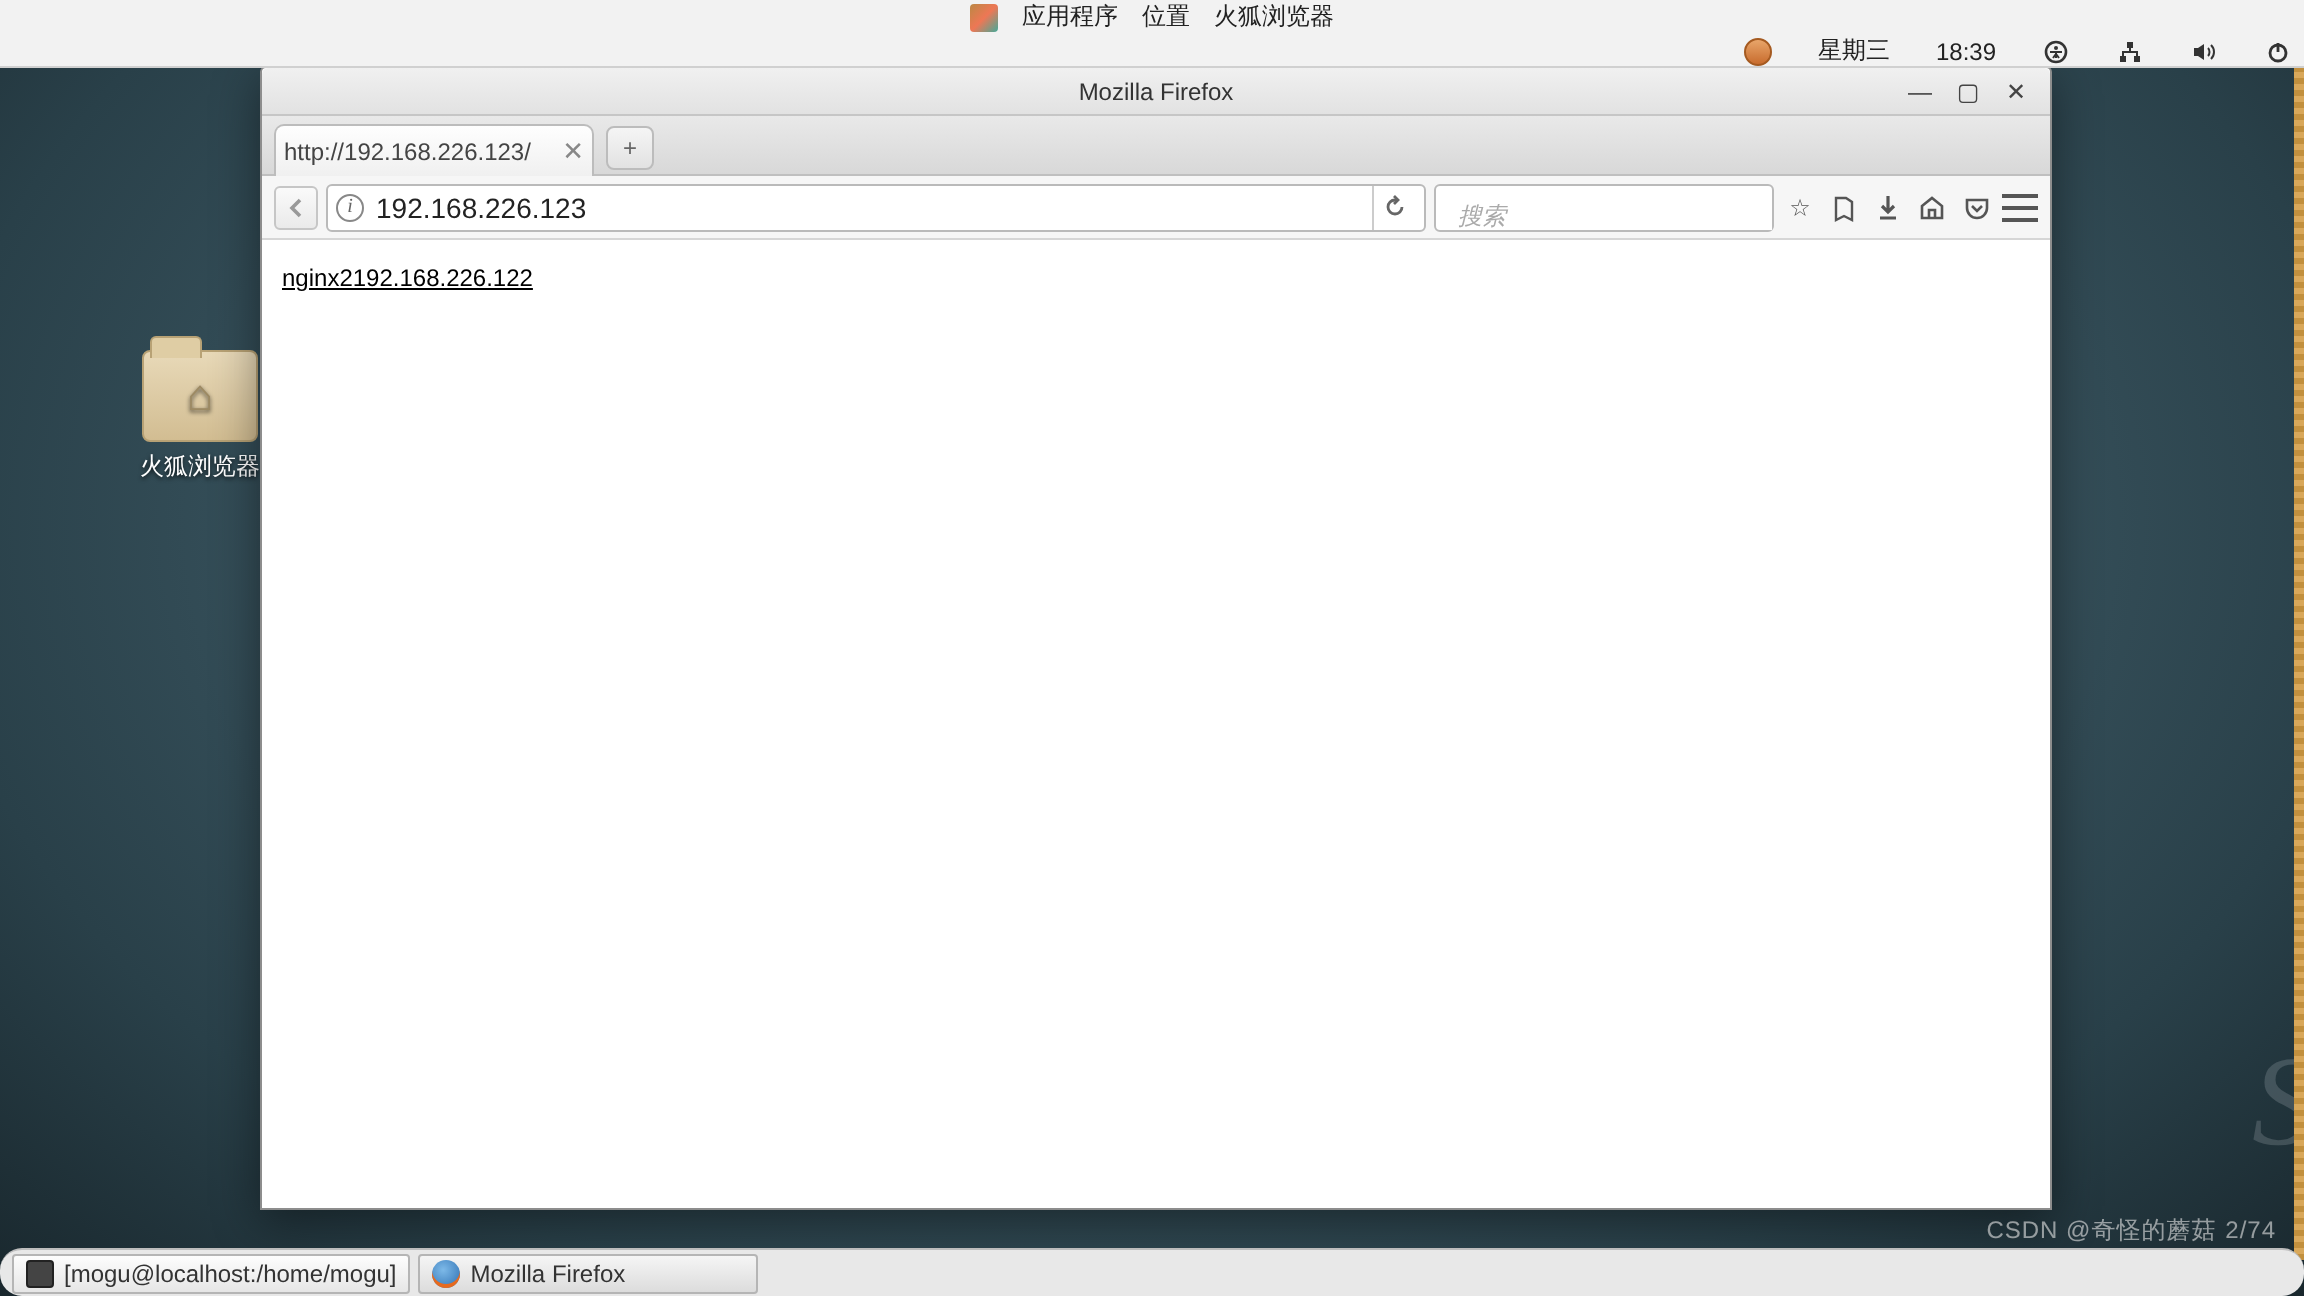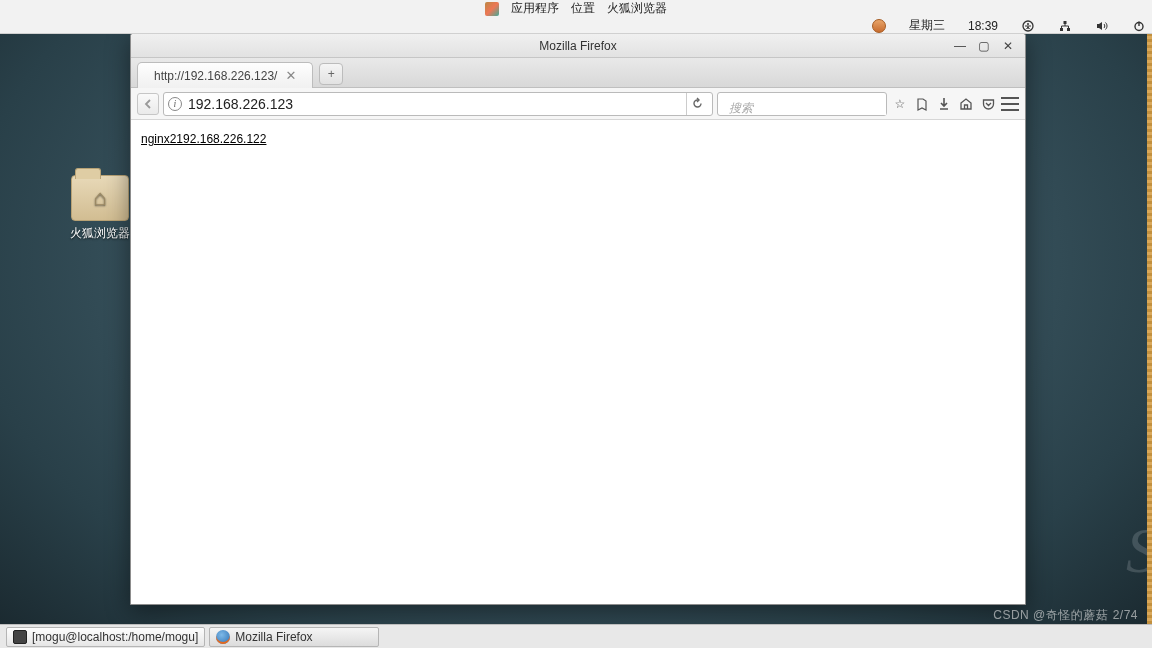--- a/index.html
+++ b/index.html
@@ -8,21 +8,21 @@
 .edge-bar{position:absolute;right:0;top:18px;bottom:18px;width:5px;background:repeating-linear-gradient(#d9a85a 0 3px,#c2903e 3px 6px);}
 
 .top-panel{position:absolute;top:0;left:0;right:0;height:34px;background:#f2f2f2;border-bottom:1px solid #d0d0d0;display:flex;align-items:center;padding:0 6px;color:#222;z-index:10;flex-direction:column;}
 .tp-left{display:flex;gap:12px;align-items:center;}
 .tp-logo{width:14px;height:14px;background:linear-gradient(135deg,#b84,#e75,#4a9);border-radius:2px;}
 .tp-item{cursor:default;}
 .tp-right{margin-left:auto;display:flex;gap:23px;align-items:center;}
 .tp-ic{width:14px;height:14px;display:flex;align-items:center;justify-content:center;color:#333;}
 .keyboard-ic{width:14px;height:14px;border-radius:50%;background:linear-gradient(#e8a56a,#c86c2e);border:1px solid #a55a20;}
 
-.bottom-panel{position:absolute;bottom:0;left:0;right:0;height:24px;background:#e8e8e8;border-top:1px solid #bdbdbd;display:flex;align-items:center;padding:2px 6px;gap:4px;z-index:10;}
+.bottom-panel{position:absolute;bottom:0;left:0;right:0;height:24px;background:#e8e8e8;border-top:1px solid #bdbdbd;display:flex;align-items:center;padding:2px 6px;gap:4px;z-index:10;border-radius:11px;}
 .task{height:20px;background:linear-gradient(#fdfdfd,#e6e6e6);border:1px solid #b5b5b5;border-radius:2px;display:flex;align-items:center;padding:0 6px;gap:5px;min-width:170px;color:#333;cursor:default;}
 .task.active{background:linear-gradient(#f5f5f5,#dcdcdc);}
 .task .ic{width:14px;height:14px;}
 .terminal-ic{background:#444;border:1px solid #222;border-radius:2px;}
 .ff-ic{border-radius:50%;background:radial-gradient(circle at 40% 35%,#7db9e8,#2a6db0);box-shadow:inset 0 -2px 0 #e66a1f;}
 
 .di{position:absolute;width:80px;text-align:center;color:#fff;text-shadow:0 1px 2px rgba(0,0,0,.8);}
 .di .lbl{margin-top:4px;font-size:12px;}
 .trash-can{width:50px;height:55px;margin:0 auto;background:linear-gradient(#e0e0e0,#b0b0b0);border-radius:6px 6px 8px 8px;position:relative;border:1px solid #888;}
 .trash-can::before{content:"";position:absolute;top:6px;left:6px;right:6px;bottom:6px;background:repeating-linear-gradient(90deg,#aaa 0 4px,#c8c8c8 4px 8px);border-radius:4px;}
@@ -30,21 +30,21 @@
 .folder{width:58px;height:46px;margin:0 auto;background:linear-gradient(#e8d9b8,#d2bd92);border-radius:4px;position:relative;border:1px solid #b8a275;}
 .folder::before{content:"";position:absolute;top:-8px;left:3px;width:24px;height:10px;background:#dfcda4;border:1px solid #b8a275;border-bottom:none;border-radius:3px 3px 0 0;}
 .folder .home{position:absolute;inset:0;display:flex;align-items:center;justify-content:center;color:#9d8a63;font-size:22px;}
 
 .window{position:absolute;left:130px;top:33px;width:896px;height:572px;background:#fff;border:1px solid #8d8d8d;border-radius:3px 3px 0 0;box-shadow:0 6px 24px rgba(0,0,0,.45);display:flex;flex-direction:column;}
 .titlebar{height:24px;background:linear-gradient(#f0f0f0,#e2e2e2);border-bottom:1px solid #c6c6c6;border-radius:3px 3px 0 0;display:flex;align-items:center;position:relative;}
 .titlebar .title{position:absolute;left:0;right:0;text-align:center;color:#333;font-weight:300;}
 .win-ctrls{margin-left:auto;display:flex;gap:10px;padding-right:10px;z-index:1;}
 .win-ctrls span{width:14px;height:14px;display:flex;align-items:center;justify-content:center;color:#444;cursor:default;}
 .tabbar{height:30px;background:linear-gradient(#e9e9e9,#d8d8d8);border-bottom:1px solid #bfbfbf;display:flex;align-items:flex-end;padding:0 6px;}
-.tab{height:26px;background:linear-gradient(#fefefe,#f0f0f0);border:1px solid #bcbcbc;border-bottom:none;border-radius:5px 5px 0 0;display:flex;align-items:center;padding:0 16px;gap:8px;min-width:160px;color:#444;margin-bottom:-1px;}
+.tab{height:26px;background:linear-gradient(#fefefe,#f0f0f0);border:1px solid #bcbcbc;border-bottom:none;border-radius:5px 5px 0 0;display:flex;align-items:center;padding:0 4px;gap:8px;min-width:160px;color:#444;margin-bottom:-1px;}
 .tab .close{color:#888;font-size:13px;margin-left:auto;}
 .newtab{width:24px;height:22px;border:1px solid #bcbcbc;border-radius:4px;background:linear-gradient(#f5f5f5,#e2e2e2);margin:0 0 2px 6px;display:flex;align-items:center;justify-content:center;color:#666;}
 .toolbar{height:32px;background:#f6f6f6;border-bottom:1px solid #d6d6d6;display:flex;align-items:center;padding:0 6px;gap:4px;}
 .nav-btn{width:22px;height:22px;border:1px solid #c6c6c6;border-radius:3px;background:linear-gradient(#fafafa,#eaeaea);display:flex;align-items:center;justify-content:center;color:#888;}
 .urlbar{flex:1;height:24px;border:1px solid #bababa;border-radius:3px;background:#fff;display:flex;align-items:center;padding:0 4px;gap:6px;}
 .urlbar .info{width:14px;height:14px;border-radius:50%;border:1px solid #888;display:flex;align-items:center;justify-content:center;font-size:10px;color:#666;font-style:italic;font-family:Georgia,serif;}
 .urlbar input{flex:1;border:none;outline:none;font-size:14px;color:#222;}
 .reload{width:22px;height:22px;border-left:1px solid #ccc;display:flex;align-items:center;justify-content:center;color:#666;}
 .searchbar{width:170px;height:24px;border:1px solid #bababa;border-radius:3px;background:#fff;display:flex;align-items:flex-end;padding:0 6px;gap:5px;}
 .searchbar input{flex:1;border:none;outline:none;color:#888;font-style:italic;}

